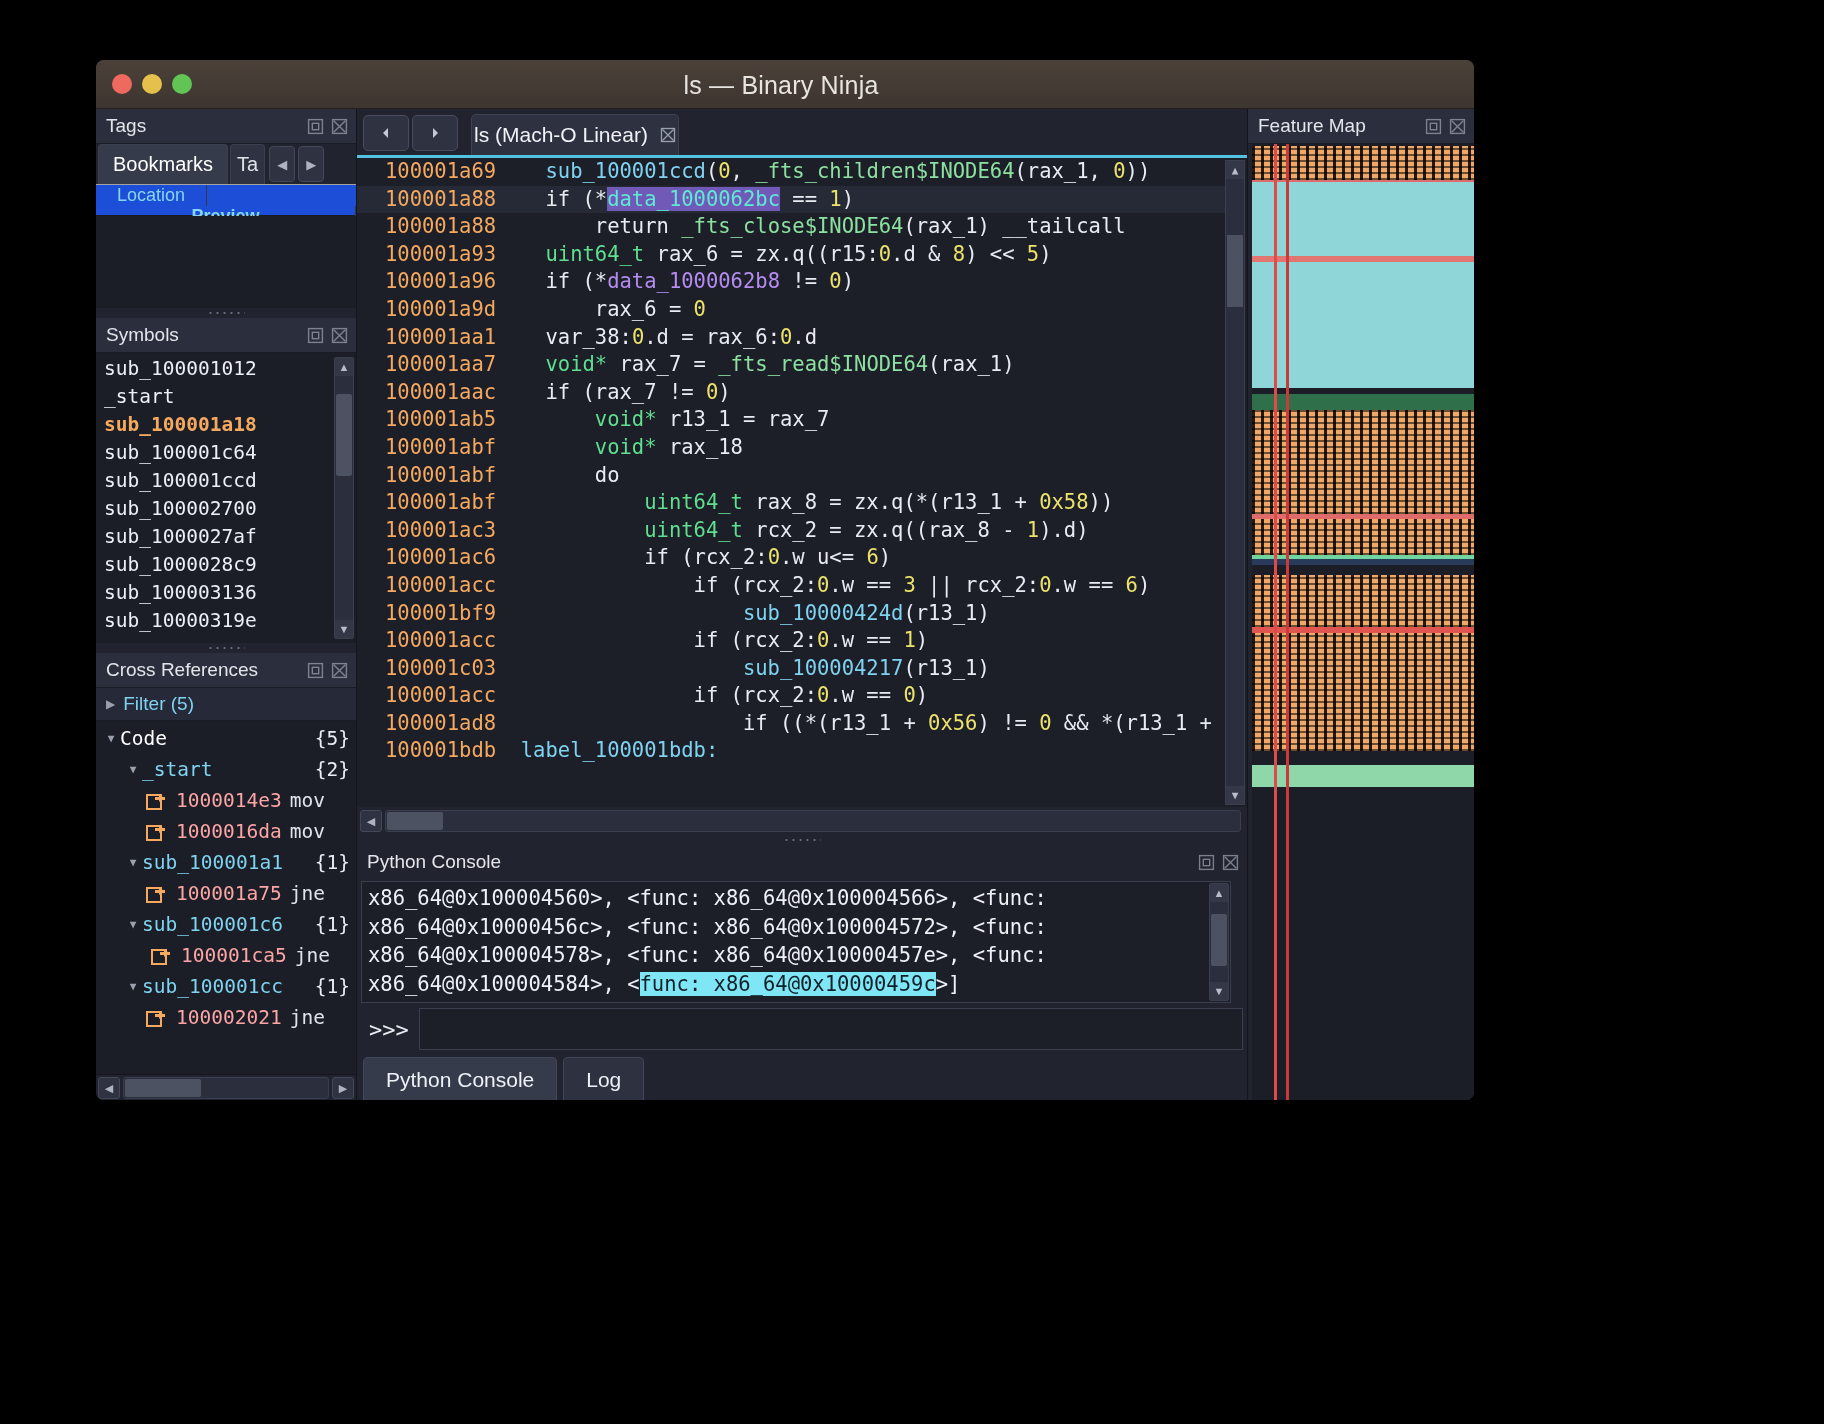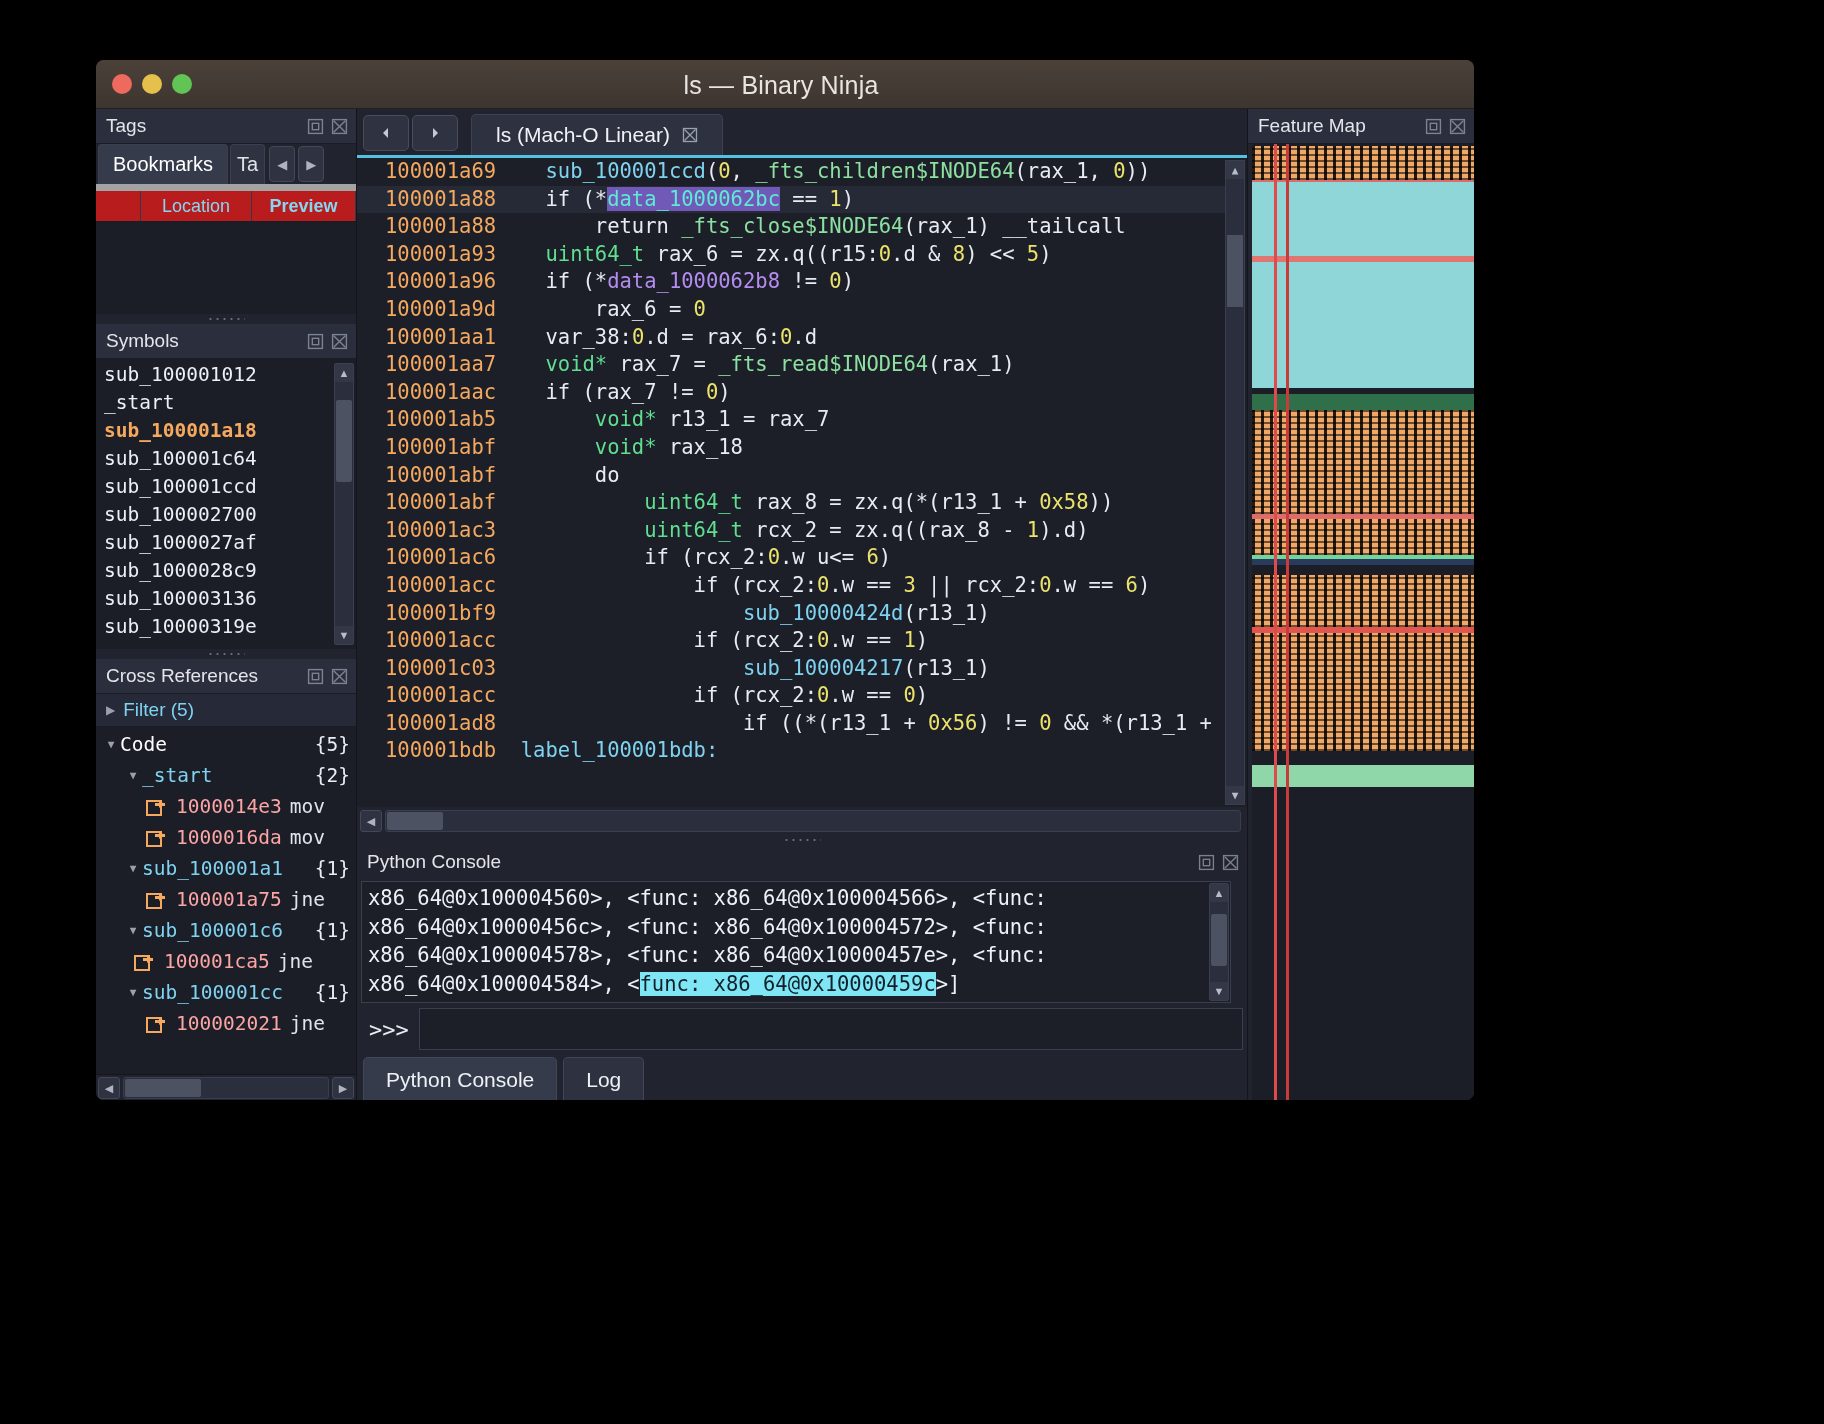--- a/index.html
+++ b/index.html
@@ -51,22 +51,22 @@
     background:#2f3341;color:#dfe2e8;font-size:20px;
     display:flex;align-items:center;justify-content:center;padding:0 14px;
     border:1px solid #3b3f4e;border-bottom:none;border-radius:4px 4px 0 0;margin-right:2px;
   }
   .tagtab.active{background:#363b4b;color:#fff;}
   .tagtab.clipped{padding:0 6px;overflow:hidden;max-width:52px;}
   .tabarrows{display:flex;gap:3px;align-items:center;margin-left:2px;}
   .tarrow{width:24px;height:34px;background:#2f3341;border:1px solid #434859;
     border-radius:4px;display:flex;align-items:center;justify-content:center;color:#aeb3c0;font-size:13px;}
 
-  .colhdr{display:flex;height:30px;background:#b91c1c;border-bottom:1px solid #1a1c25;
-    border-top:7px solid #a3a3a3;}
+  .colhdr{display:flex;height:30px;background:#1d4ed8;border-bottom:1px solid #1a1c25;
+    border-top:1px solid #a3a3a3;flex-direction:column;}
   .colhdr div{color:#85d6f2;font-size:18px;display:flex;align-items:center;
     justify-content:center;border-right:1px solid #33384a;}
   .c0{width:44px;}
   .c1{width:110px;}
   .c2{flex:1;font-weight:bold;}
   .tagbody{height:92px;background:#1b1d27;}
 
   .symbols{background:#1b1d27;flex:0 0 auto;position:relative;}
   .symlist{padding:2px 0 0 0;}
   .symrow{height:28px;line-height:28px;padding-left:8px;color:#eceff4;
@@ -110,21 +110,21 @@
 
   
   .center{flex:1;display:flex;flex-direction:column;background:#21232e;min-width:0;}
 
   .navbar{height:46px;display:flex;align-items:flex-end;background:#21232e;padding-left:6px;}
   .navbtn{width:44px;height:34px;background:#2f3341;border:1px solid #474c5e;border-radius:5px;
     display:flex;align-items:center;justify-content:center;color:#c3c8d4;font-size:15px;margin:0 3px 4px 0;}
   .filetab{
     height:40px;background:#2d3140;border:1px solid #3e4354;border-bottom:none;
     border-radius:5px 5px 0 0;display:flex;align-items:center;gap:12px;
-    padding:0 24px;margin-left:10px;color:#f0f2f6;font-size:21px;
+    padding:0 2px;margin-left:10px;color:#f0f2f6;font-size:21px;
   }
   .tabline{height:3px;background:#53c1e0;}
 
   .code{
     flex:1;background:#1c1e28;position:relative;overflow:hidden;
     font-family:"DejaVu Sans Mono",monospace;font-size:20.5px;
   }
   .codeinner{position:absolute;left:0;right:22px;top:0;bottom:0;overflow:hidden;}
   .cline{height:27.6px;line-height:27.6px;white-space:pre;padding-left:28px;}
   .cline.sel{background:#262a36;}
@@ -312,21 +312,21 @@
                 <span class="ar"></span>
               </span>
               <span class="xaddr">100001a75</span>
               <span class="xmn">jne</span>
             </div>
             <div class="xrow" style="padding-left: 28px;">
               <span class="xcaret">▼</span>
               <span class="xname fn">sub_100001c6</span>
               <span class="cnt">{1}</span>
             </div>
-            <div class="xrow" style="padding-left: 38px;">
+            <div class="xrow" style="padding-left: 55px;">
               <span class="jicon">
                 <span class="bx"></span>
                 <span class="ar"></span>
               </span>
               <span class="xaddr">100001ca5</span>
               <span class="xmn">jne</span>
             </div>
             <div class="xrow" style="padding-left: 28px;">
               <span class="xcaret">▼</span>
               <span class="xname fn">sub_100001cc</span>

